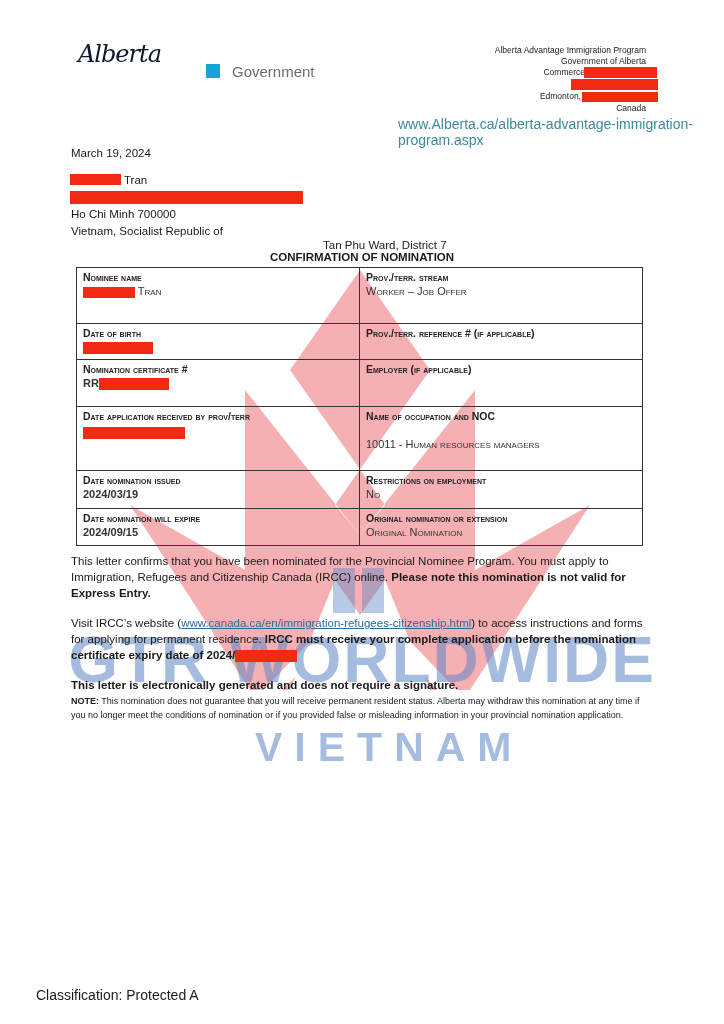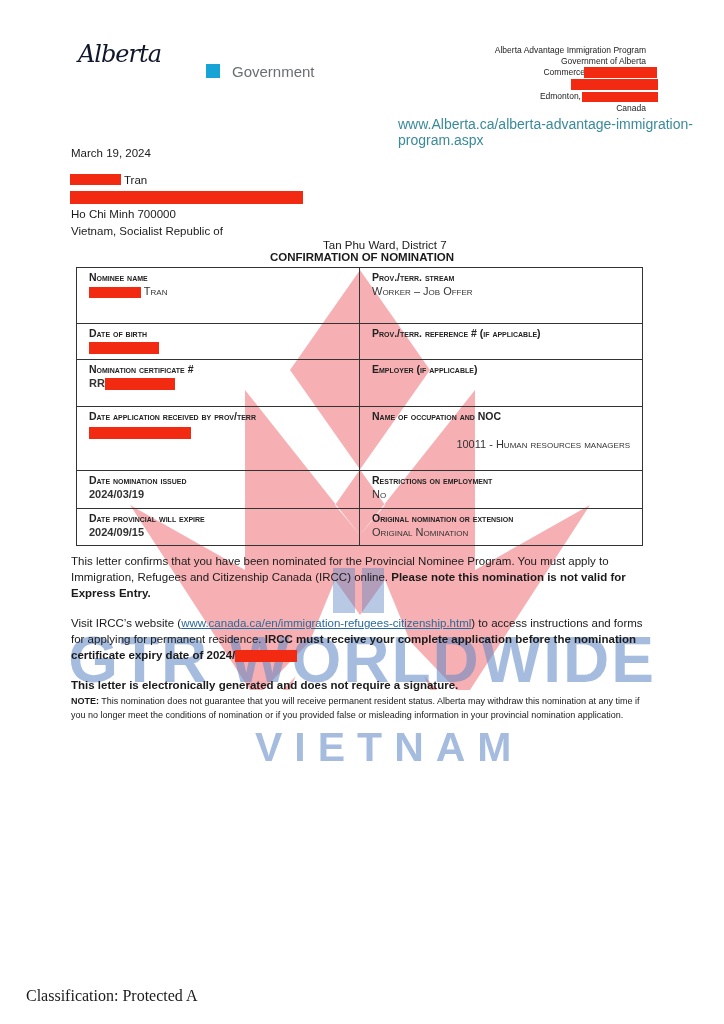--- a/index.html
+++ b/index.html
@@ -8,21 +8,21 @@
   .redact{position:absolute;background:#f22a12;}
   .logo-script{position:absolute;left:78px;top:40px;font-family:"DejaVu Serif",serif;font-style:italic;font-size:24px;color:#0f172a;letter-spacing:-1px;}
   .logo-square{position:absolute;left:206px;top:64px;width:14px;height:14px;background:#16a3d5;}
   .logo-gov{position:absolute;left:232px;top:63px;font-size:15px;color:#6a6e72;}
   .addr{position:absolute;right:78px;text-align:right;font-size:8.5px;color:#222;line-height:11px;}
   .url-top{position:absolute;left:398px;top:116px;font-size:14px;color:#3a8a9a;}
   .body-text{font-size:11.5px;line-height:16px;}
   .maple{position:absolute;left:130px;top:270px;width:460px;height:470px;opacity:0.38;}
   .wm{position:absolute;color:#5f87c4;opacity:0.55;font-weight:bold;font-family:"Liberation Sans",sans-serif;}
   table.nom{position:absolute;left:76px;top:267px;width:567px;border-collapse:collapse;font-size:10px;}
-  table.nom td{border:1.3px solid #333;vertical-align:top;padding:3px 12px;width:50%;position:relative;}
+  table.nom td{border:1.3px solid #333;vertical-align:top;padding:3px 6px;width:50%;position:relative;}
   .lbl{font-weight:bold;font-variant:small-caps;font-size:10.5px;color:#222;}
   .val{font-variant:small-caps;font-size:11px;color:#333;margin-top:2px;}
   .val2{font-size:11px;color:#333;margin-top:2px;font-weight:bold;}
   .title{position:absolute;left:0;width:724px;top:251px;text-align:center;font-weight:bold;font-size:11.5px;}
   a.link{color:#2a6a9a;text-decoration:underline;}
   .note{font-size:9px;line-height:14px;}
 </style>
 </head>
 <body>
 
@@ -86,36 +86,36 @@
       <div class="lbl">Employer (if applicable)</div>
     </td>
   </tr>
   <tr style="height:64px;">
     <td>
       <div class="lbl">Date application received by prov/terr</div>
       <div style="width:102px;height:12px;background:#f22a12;margin-top:5px;"></div>
     </td>
     <td>
       <div class="lbl">Name of occupation and NOC</div>
-      <div class="val" style="margin-top:16px;text-align:right;">10011 - Human resources managers</div>
+      <div class="val" style="margin-top:16px;">10011 - Human resources managers</div>
     </td>
   </tr>
   <tr style="height:38px;">
     <td>
       <div class="lbl">Date nomination issued</div>
       <div class="val2">2024/03/19</div>
     </td>
     <td>
       <div class="lbl">Restrictions on employment</div>
       <div class="val">No</div>
     </td>
   </tr>
   <tr style="height:37px;">
     <td>
-      <div class="lbl">Date provincial will expire</div>
+      <div class="lbl">Date nomination will expire</div>
       <div class="val2">2024/09/15</div>
     </td>
     <td>
       <div class="lbl">Original nomination or extension</div>
       <div class="val">Original Nomination</div>
     </td>
   </tr>
 </tbody>
   </table>
 
@@ -128,13 +128,13 @@
   <span>This letter confirms that you have been nominated for the Provincial Nominee Program. You must apply to Immigration, Refugees and Citizenship Canada (IRCC) online. </span><b>Please note this nomination is not valid for Express Entry.</b>
 </div>
 <div class="abs body-text" style="left:71px;top:615px;width:582px;">
   <span>Visit IRCC’s website (</span><a class="link">www.canada.ca/en/immigration-refugees-citizenship.html</a><span>) to access instructions and forms for applying for permanent residence. </span><b>IRCC must receive your complete application before the nomination certificate expiry date of 2024/</b><span style="display:inline-block;width:62px;height:12px;background:#f22a12;vertical-align:middle;"></span>
 </div>
 <div class="abs body-text" style="left:71px;top:677px;font-weight:bold;"><b>This letter is electronically generated and does not require a signature.</b></div>
 <div class="abs note" style="left:71px;top:694px;width:582px;">
   <b>NOTE:</b><span> This nomination does not guarantee that you will receive permanent resident status. Alberta may withdraw this nomination at any time if you no longer meet the conditions of nomination or if you provided false or misleading information in your provincial nomination application.</span>
 </div>
 
-<div class="abs" style="left:26px;top:987px;font-size:16px;font-family:Liberation Serif, serif;">Classification: Protected A</div>
+<div class="abs" style="left:36px;top:987px;font-size:14px;">Classification: Protected A</div>
 
 </body></html>

